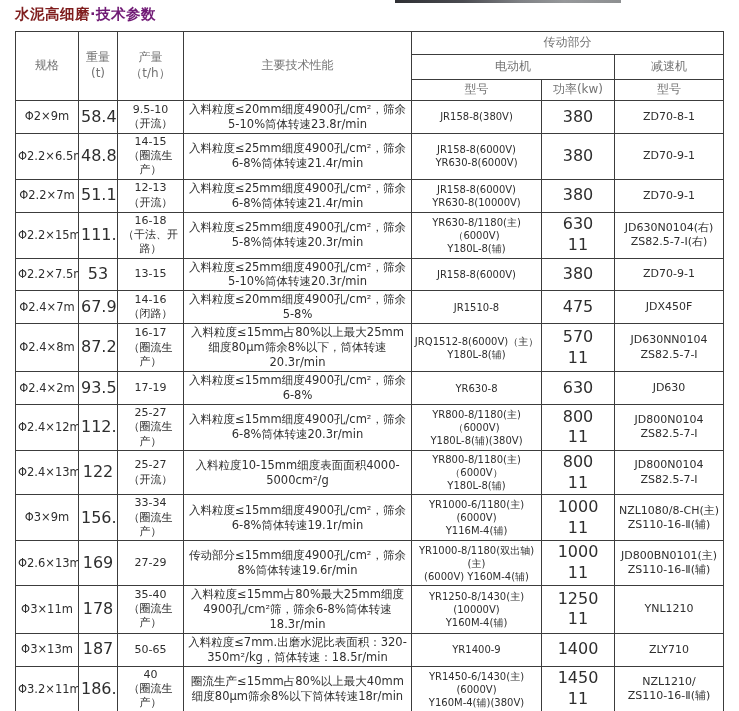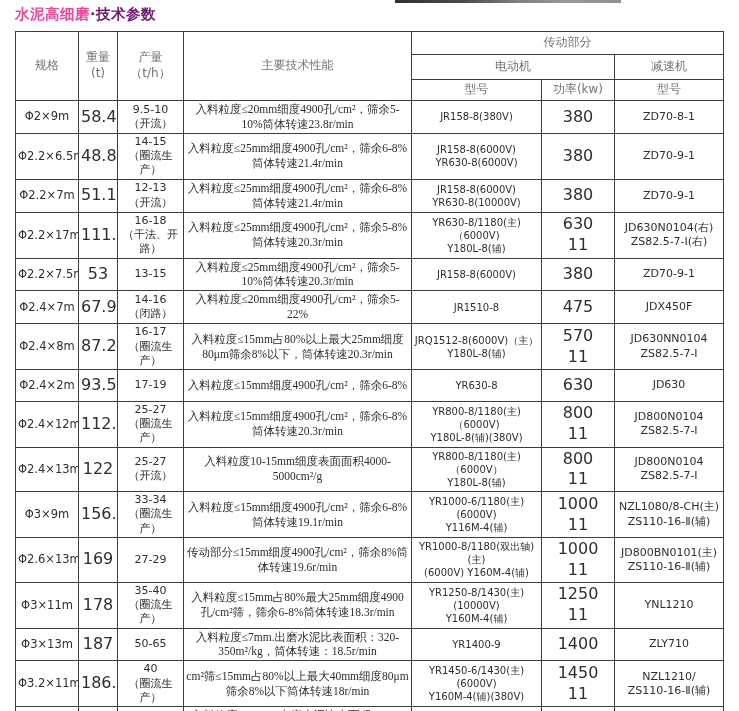--- a/index.html
+++ b/index.html
@@ -13,21 +13,21 @@
   }
   .photo-edge {
     position: absolute; left: 395px; top: 0; width: 226px; height: 3px;
     background: linear-gradient(90deg, #2f3034 0%, #4a4b50 30%, #7e8084 55%, #96989a 75%, #8d8f91 100%);
   }
   .page-title {
     position: absolute; left: 15px; top: 5px;
     font-size: 14.5px; font-weight: bold; letter-spacing: 0.5px;
     white-space: nowrap;
   }
-  .page-title .hl { color: #ec4899; font-family: Liberation Mono, monospace; }
+  .page-title .hl { color: #7f1d1d; font-family: Liberation Mono, monospace; }
   .page-title .rest { color: #701a75; }
 
   table.specs {
     position: absolute; left: 15px; top: 31px; width: 708px;
     border-collapse: collapse; table-layout: fixed;
     background: #fff;
   }
   table.specs th, table.specs td {
     border: 1px solid #3c3c3c;
     text-align: center; vertical-align: middle;
@@ -39,21 +39,21 @@
   }
   thead th { font-size: 12px; color: #737373; }
   tr.h1 { height: 23px; }
   tr.h2 { height: 25px; }
   tr.h3 { height: 21px; }
   tbody tr { height: 31.5px; }
 
   td.c-spec  { font-size: 11.5px; }
   td.c-num   { font-size: 16px; }
   td.c-out   { font-size: 11px; margin-top: 22px; }
-  td.c-perf  { font-size: 11.5px; text-align: left; padding-left: 8px; padding-right: 4px; font-family: Liberation Serif, serif; }
+  td.c-perf  { font-size: 11.5px; text-align: left; padding-left: 8px; padding-right: 4px; }
   td.c-motor { font-size: 10px; line-height: 1.35; }
   td.c-red   { font-size: 11px; line-height: 1.35; }
 </style>
 </head>
 <body>
 
 <div class="photo-edge"></div>
 
 <div class="page-title">
   <span class="hl">水泥高细磨</span><span class="rest">·技术参数</span>
@@ -119,21 +119,21 @@
     <td class="c-out">12-13
 （开流）</td>
     <td class="c-perf">入料粒度≤25mm细度4900孔/cm²，筛余6-8%筒体转速21.4r/min</td>
     <td class="c-motor">JR158-8(6000V)
 YR630-8(10000V)</td>
     <td class="c-num">380</td>
     <td class="c-red">ZD70-9-1</td>
   </tr>
 
   <tr>
-    <td class="c-spec">Φ2.2×17m</td>
+    <td class="c-spec">Φ2.2×15m</td>
     <td class="c-num">111.4</td>
     <td class="c-out">16-18
 （干法、开路）</td>
     <td class="c-perf">入料粒度≤25mm细度4900孔/cm²，筛余5-8%筒体转速20.3r/min</td>
     <td class="c-motor">YR630-8/1180(主)（6000V)
 Y180L-8(辅)</td>
     <td class="c-num">630
 11</td>
     <td class="c-red">JD630N0104(右)
 ZS82.5-7-Ⅰ(右)</td>
@@ -147,21 +147,21 @@
     <td class="c-motor">JR158-8(6000V)</td>
     <td class="c-num">380</td>
     <td class="c-red">ZD70-9-1</td>
   </tr>
 
   <tr>
     <td class="c-spec">Φ2.4×7m</td>
     <td class="c-num">67.9</td>
     <td class="c-out">14-16
 （闭路）</td>
-    <td class="c-perf">入料粒度≤20mm细度4900孔/cm²，筛余5-22%</td>
+    <td class="c-perf">入料粒度≤20mm细度4900孔/cm²，筛余5-8%</td>
     <td class="c-motor">JR1510-8</td>
     <td class="c-num">475</td>
     <td class="c-red">JDX450F</td>
   </tr>
 
   <tr>
     <td class="c-spec">Φ2.4×8m</td>
     <td class="c-num">87.2</td>
     <td class="c-out">16-17
 （圈流生产）</td>
@@ -260,21 +260,21 @@
     <td class="c-motor">YR1400-9</td>
     <td class="c-num">1400</td>
     <td class="c-red">ZLY710</td>
   </tr>
 
   <tr>
     <td class="c-spec">Φ3.2×11m</td>
     <td class="c-num">186.1</td>
     <td class="c-out">40
 （圈流生产）</td>
-    <td class="c-perf">cm²筛≤15mm占80%以上最大40mm细度80μm筛余8%以下筒体转速18r/min</td>
+    <td class="c-perf">圈流生产≤15mm占80%以上最大40mm细度80μm筛余8%以下筒体转速18r/min</td>
     <td class="c-motor">YR1450-6/1430(主)(6000V)
 Y160M-4(辅)(380V)</td>
     <td class="c-num">1450
 11</td>
     <td class="c-red">NZL1210/
 ZS110-16-Ⅱ(辅)</td>
   </tr>
 
   <tr>
     <td class="c-spec">Φ3.2×13m</td>

